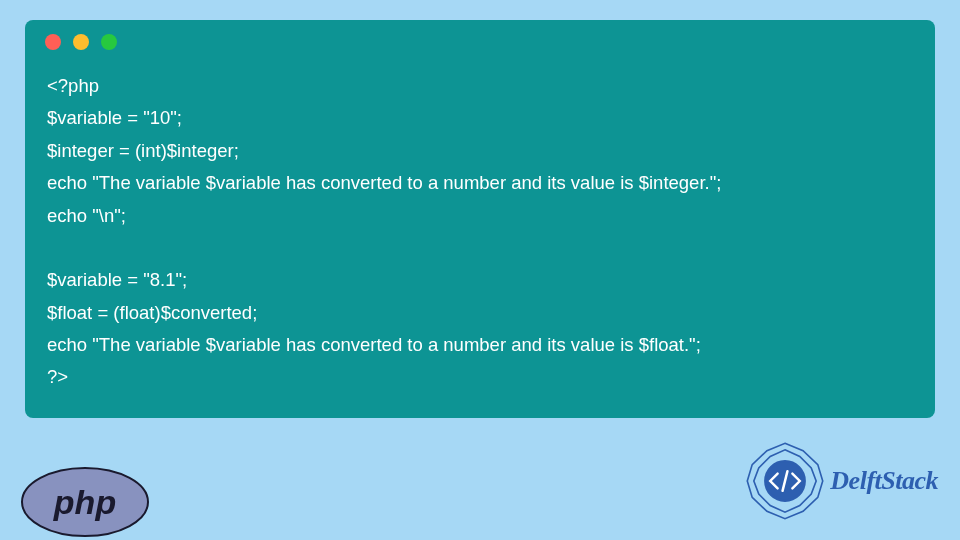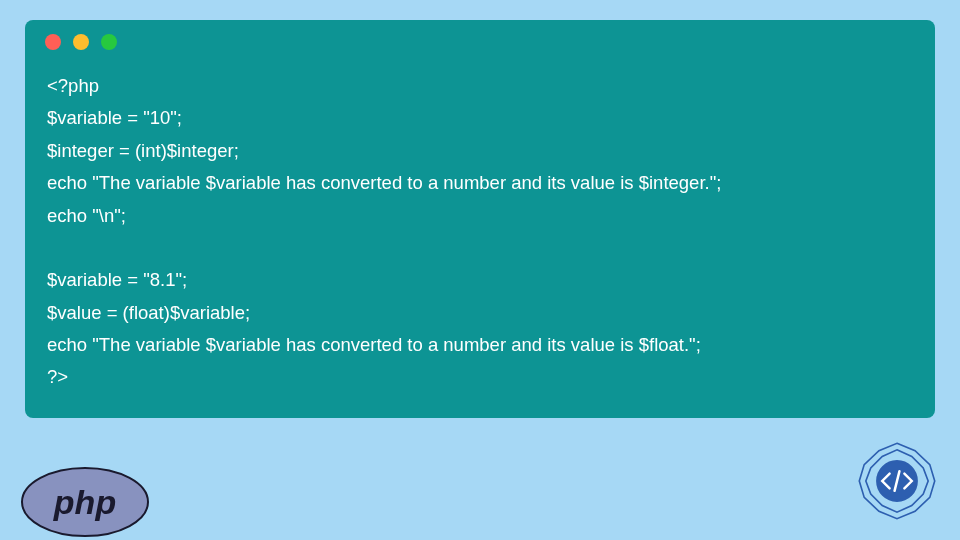--- a/index.html
+++ b/index.html
@@ -74,21 +74,21 @@
     <div class="dot dot-yellow"></div>
     <div class="dot dot-green"></div>
   </div>
   <div class="code-body"><span>&lt;?php</span>
 <span>$variable = "10";</span>
 <span>$integer = (int)$integer;</span>
 <span>echo "The variable $variable has converted to a number and its value is $integer.";</span>
 <span>echo "\n";</span>
 <span></span>
 <span>$variable = "8.1";</span>
-<span>$value = (float)$variable;</span>
+<span>$float = (float)$converted;</span>
 <span>echo "The variable $variable has converted to a number and its value is $float.";</span>
 <span>?&gt;</span></div>
 </div>
 
 <div class="php-logo">
   <svg viewBox="0 0 130 72">
     <ellipse cx="65" cy="36" rx="63" ry="34" fill="#8892bf" stroke="#1a1a2e" stroke-width="2"></ellipse>
     <text x="65" y="48" text-anchor="middle" font-family="Arial Black, Arial" font-weight="900" font-size="34" fill="#1a1a2e" font-style="italic">php</text>
   </svg>
 </div>
@@ -101,13 +101,14 @@
         <polygon points="50,12 68,20 82,34 88,50 82,66 68,80 50,88 32,80 18,66 12,50 18,34 32,20" stroke-width="2"></polygon>
         <circle cx="50" cy="50" r="24" fill="#2d5fb0"></circle>
       </g>
       <g stroke="#ffffff" stroke-width="3" fill="none" stroke-linecap="round">
         <polyline points="41,41 32,50 41,59"></polyline>
         <polyline points="59,41 68,50 59,59"></polyline>
         <line x1="53" y1="38" x2="47" y2="62"></line>
       </g>
     </svg>
   </div>
+  <span class="delft-text">DelftStack</span>
 </div>
 
 </body></html>

